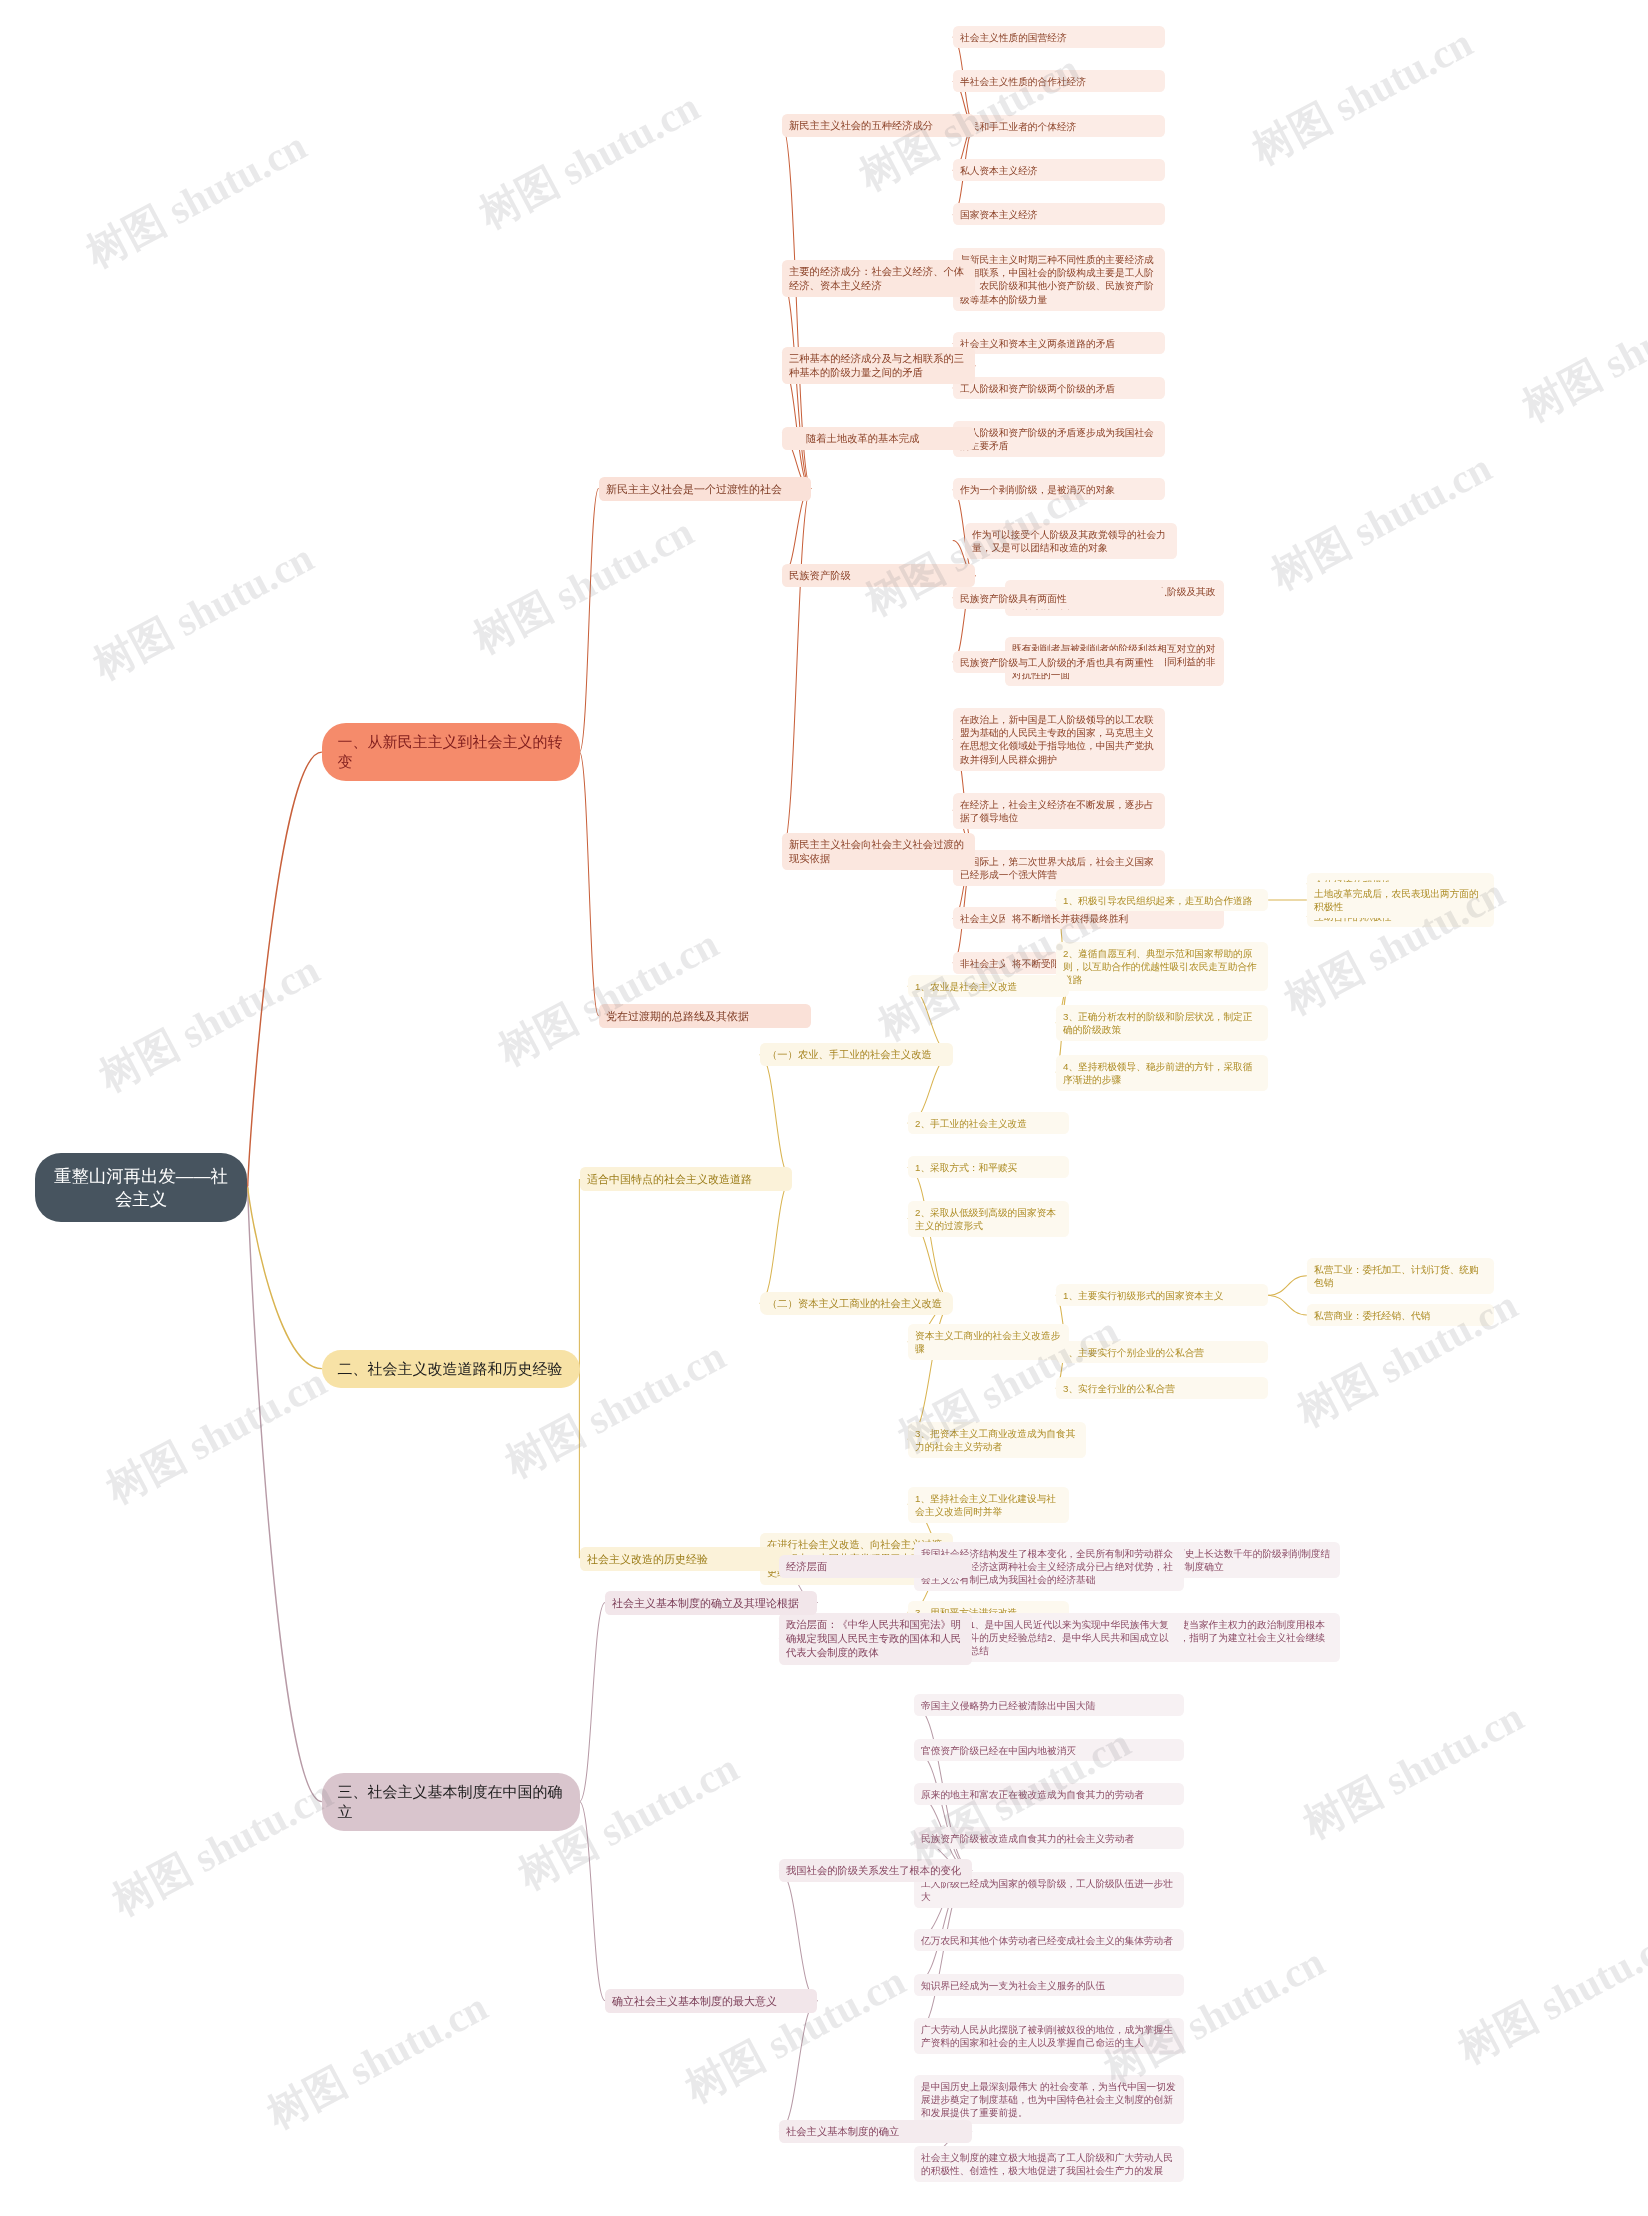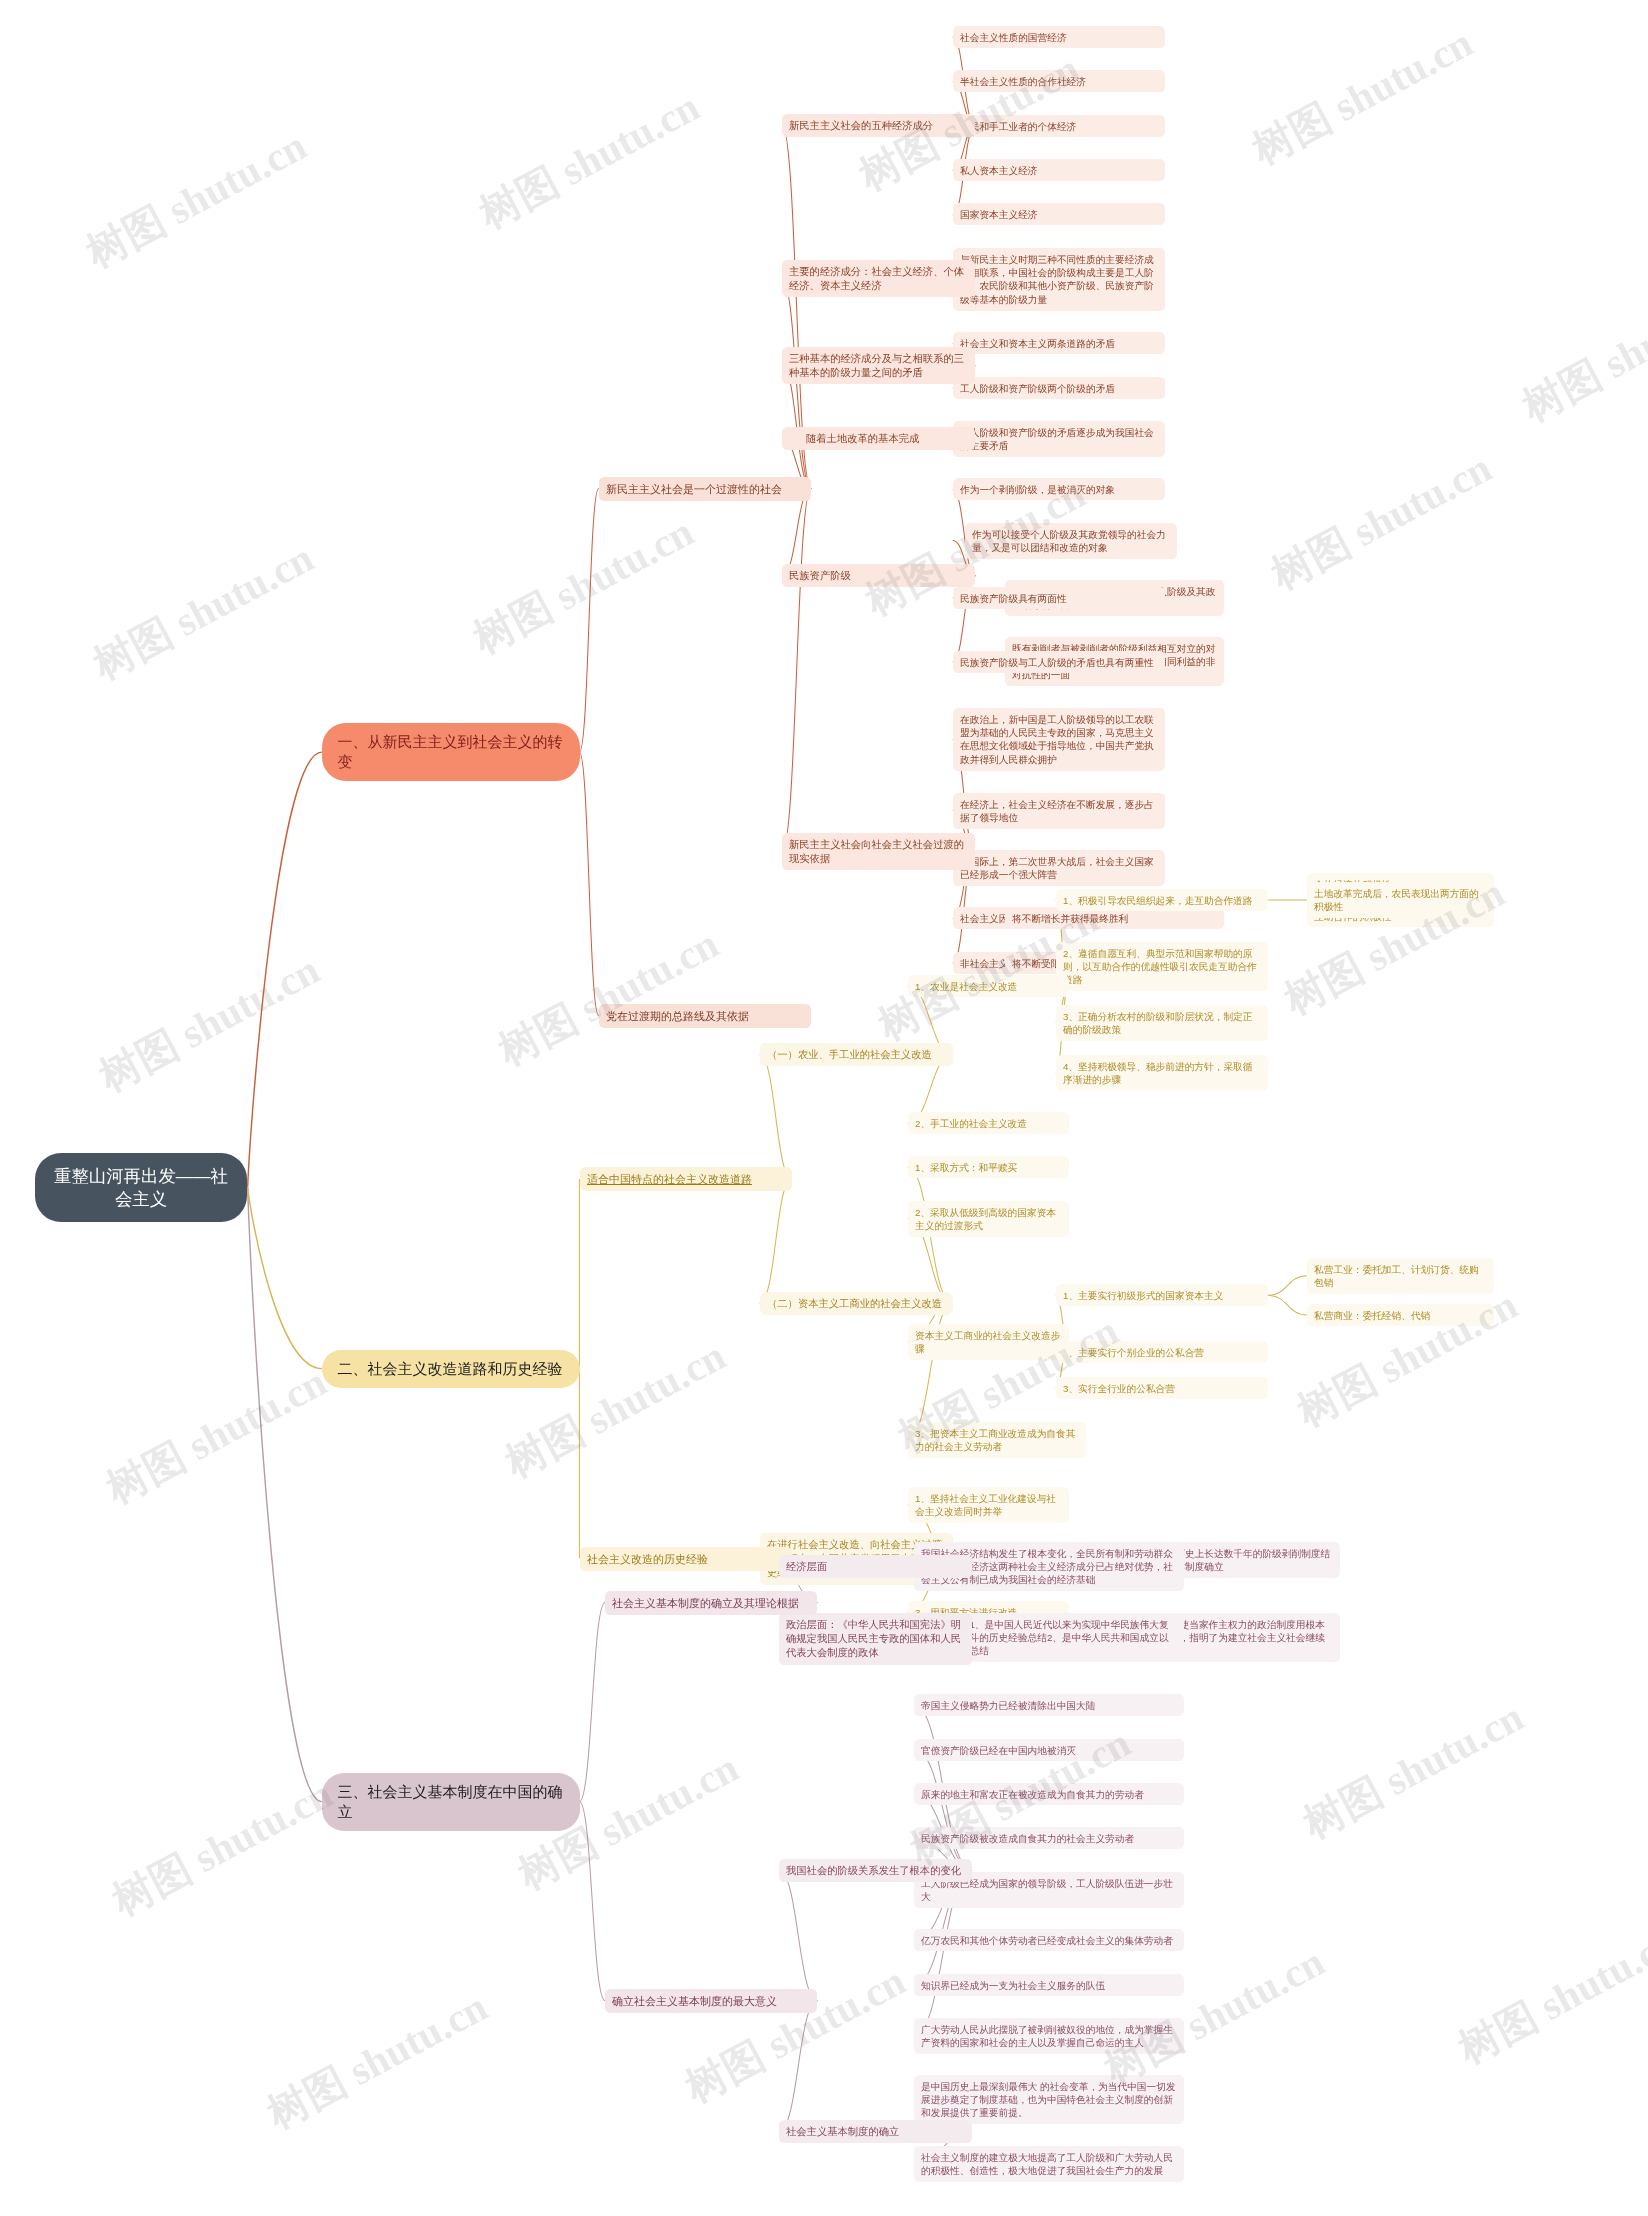--- a/index.html
+++ b/index.html
@@ -193,21 +193,21 @@
       <div class="node y4" style="left: 908px; top: 1156px; width: 161px;">1、采取方式：和平赎买</div>
       <div class="node y4" style="left: 908px; top: 1201px; width: 161px;">2、采取从低级到高级的国家资本主义的过渡形式</div>
       <div class="node y4" style="left: 1307px; top: 1258px; width: 187px;">私营工业：委托加工、计划订货、统购包销</div>
       <div class="node y4" style="left: 1307px; top: 1304px; width: 187px;">私营商业：委托经销、代销</div>
       <div class="node y4" style="left: 1056px; top: 1284px; width: 212px;">1、主要实行初级形式的国家资本主义</div>
       <div class="node y4" style="left: 1056px; top: 1341px; width: 212px;">2、主要实行个别企业的公私合营</div>
       <div class="node y4" style="left: 1056px; top: 1377px; width: 212px;">3、实行全行业的公私合营</div>
       <div class="node y4" style="left: 908px; top: 1324px; width: 161px;">资本主义工商业的社会主义改造步骤</div>
       <div class="node y4" style="left: 908px; top: 1422px; width: 178px;">3、把资本主义工商业改造成为自食其力的社会主义劳动者</div>
       <div class="node y3" style="left: 760px; top: 1292px; width: 193px; border-radius: 7px;">（二）资本主义工商业的社会主义改造</div>
-      <div class="node y2" style="left: 580px; top: 1167px; width: 212px; text-decoration: underline;">适合中国特点的社会主义改造道路</div>
+      <div class="node y2" style="left: 580px; top: 1167px; width: 212px;">适合中国特点的社会主义改造道路</div>
       <div class="node y4" style="left: 908px; top: 1487px; width: 161px;">1、坚持社会主义工业化建设与社会主义改造同时并举</div>
       <div class="node y4" style="left: 908px; top: 1544px; width: 161px;">2、采取积极引导、逐步过渡的方式</div>
       <div class="node y4" style="left: 908px; top: 1601px; width: 161px;">3、用和平方法进行改造</div>
       <div class="node y3" style="left: 760px; top: 1533px; width: 193px;">在进行社会主义改造、向社会主义过渡的进程中，中国共产党积累了丰富的历史经验，主要包括三点</div>
       <div class="node y2" style="left: 580px; top: 1547px; width: 212px;">社会主义改造的历史经验</div>
       <div class="node b2" style="left: 322px; top: 1350px; width: 258px;">二、社会主义改造道路和历史经验</div>
       <div class="node p4" style="left: 1095px; top: 1542px; width: 245px;">标志着：1、中国历史上长达数千年的阶级剥削制度结束2、社会主义基本制度确立</div>
       <div class="node p4" style="left: 914px; top: 1542px; width: 270px;">我国社会经济结构发生了根本变化，全民所有制和劳动群众集体所有制经济这两种社会主义经济成分已占绝对优势，社会主义公有制已成为我国社会的经济基础</div>
       <div class="node p3" style="left: 779px; top: 1555px; width: 193px;">经济层面</div>
       <div class="node p4" style="left: 1095px; top: 1613px; width: 245px;">宪法把中国人民行使当家作主权力的政治制度用根本大法形式确定下来，指明了为建立社会主义社会继续奋斗的正确道路</div>

